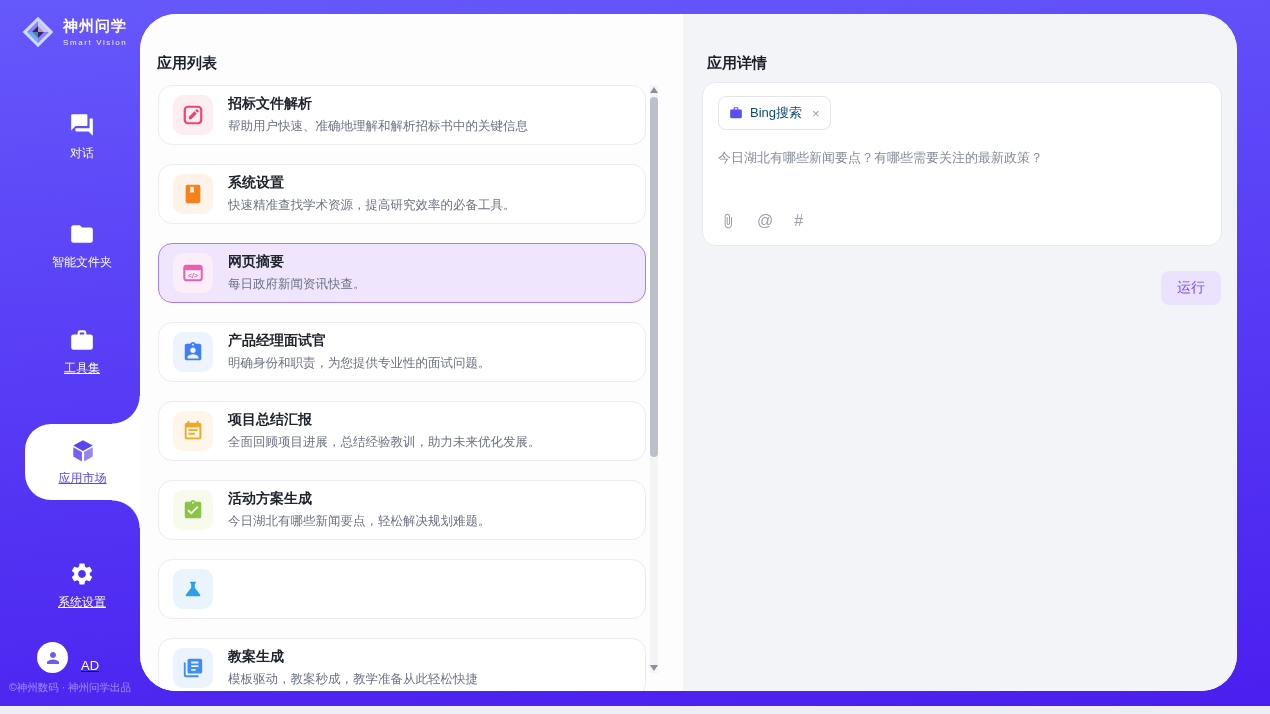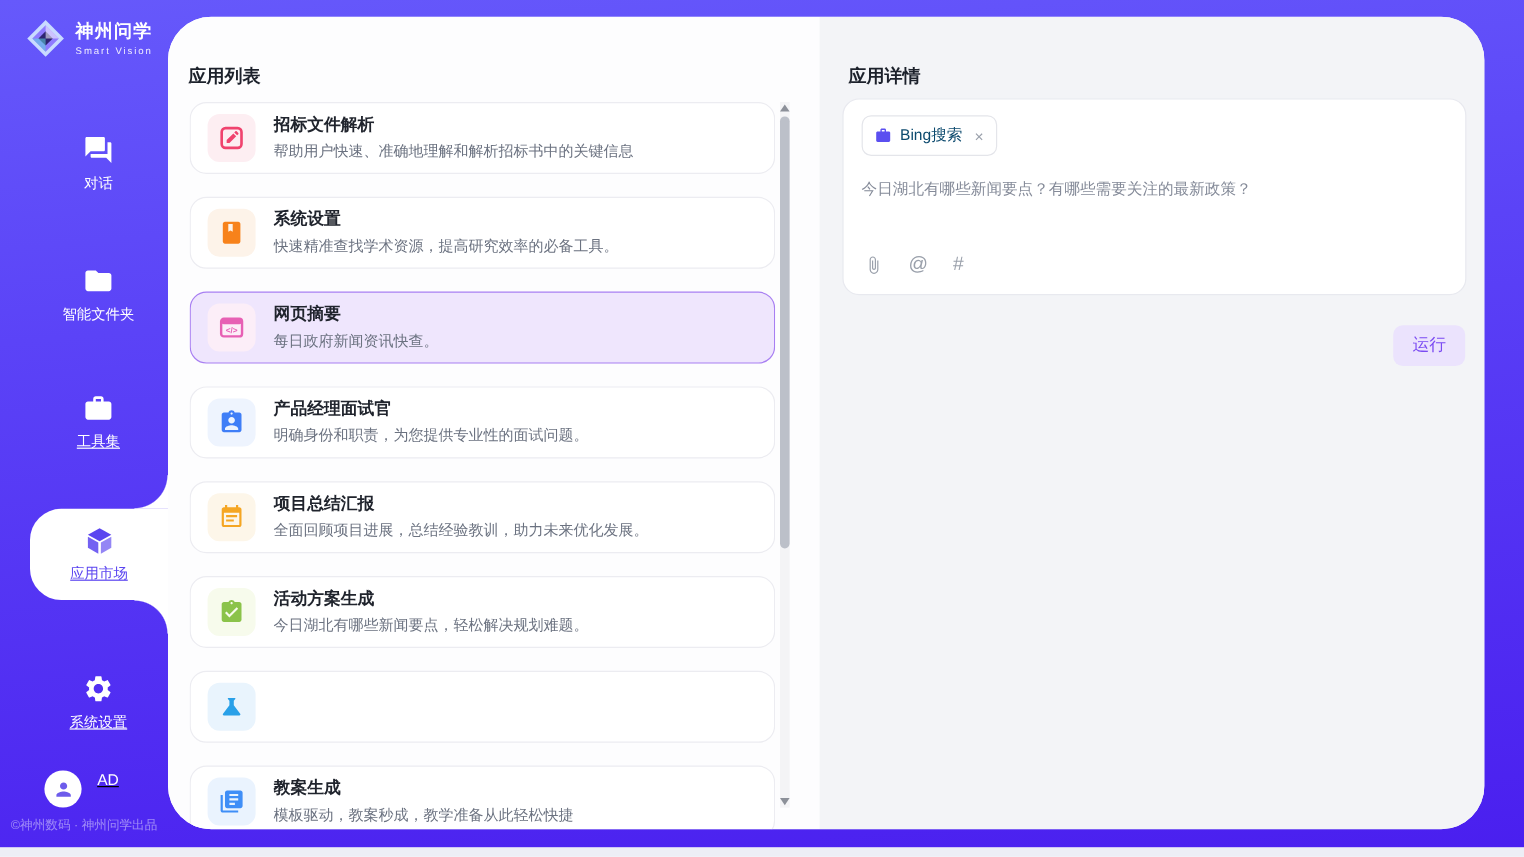--- a/index.html
+++ b/index.html
@@ -26,21 +26,21 @@
   .nav-bubble { position:absolute; top:424px; left:25px; width:115px; height:76px;
                 background:#fff; border-radius:26px 0 0 26px; display:flex; flex-direction:column;
                 align-items:center; justify-content:center; gap:6px; cursor:pointer; }
   .nav-bubble::before { content:""; position:absolute; top:-28px; right:0; width:28px; height:28px;
                 background:radial-gradient(circle 28px at 0 0, rgba(0,0,0,0) 27px, #fff 28px); }
   .nav-bubble::after  { content:""; position:absolute; bottom:-28px; right:0; width:28px; height:28px;
                 background:radial-gradient(circle 28px at 0 100%, rgba(0,0,0,0) 27px, #fff 28px); }
   .nav-bubble svg { width:26px; height:26px; fill:#5b45f0; }
   .nav-bubble .nav-label { color:#5b45f0; text-decoration:underline; }
 
-  .user-chip { position:absolute; bottom:33px; left:37px; display:flex; align-items:flex-start; gap:13px; cursor:pointer;text-decoration:underline; }
+  .user-chip { position:absolute; bottom:33px; left:37px; display:flex; align-items:flex-end; gap:13px; cursor:pointer;text-decoration:underline; }
   .avatar { width:31px; height:31px; border-radius:50%; background:#fff;
             display:flex; align-items:center; justify-content:center; }
   .avatar svg { width:18px; height:18px; fill:#6d5ceb; }
   .user-label { color:#fff; font-size:13px; }
   .sidebar-footer { position:absolute; bottom:11px; left:9px; font-size:10.5px; color:rgba(255,255,255,.45); }
 
   
   .content { position:absolute; left:140px; top:14px; width:1097px; height:677px;
              border-radius:36px; background:#fff; display:flex; overflow:hidden; }
   .left-panel { width:543px; position:relative; background:#fdfdfe; }

